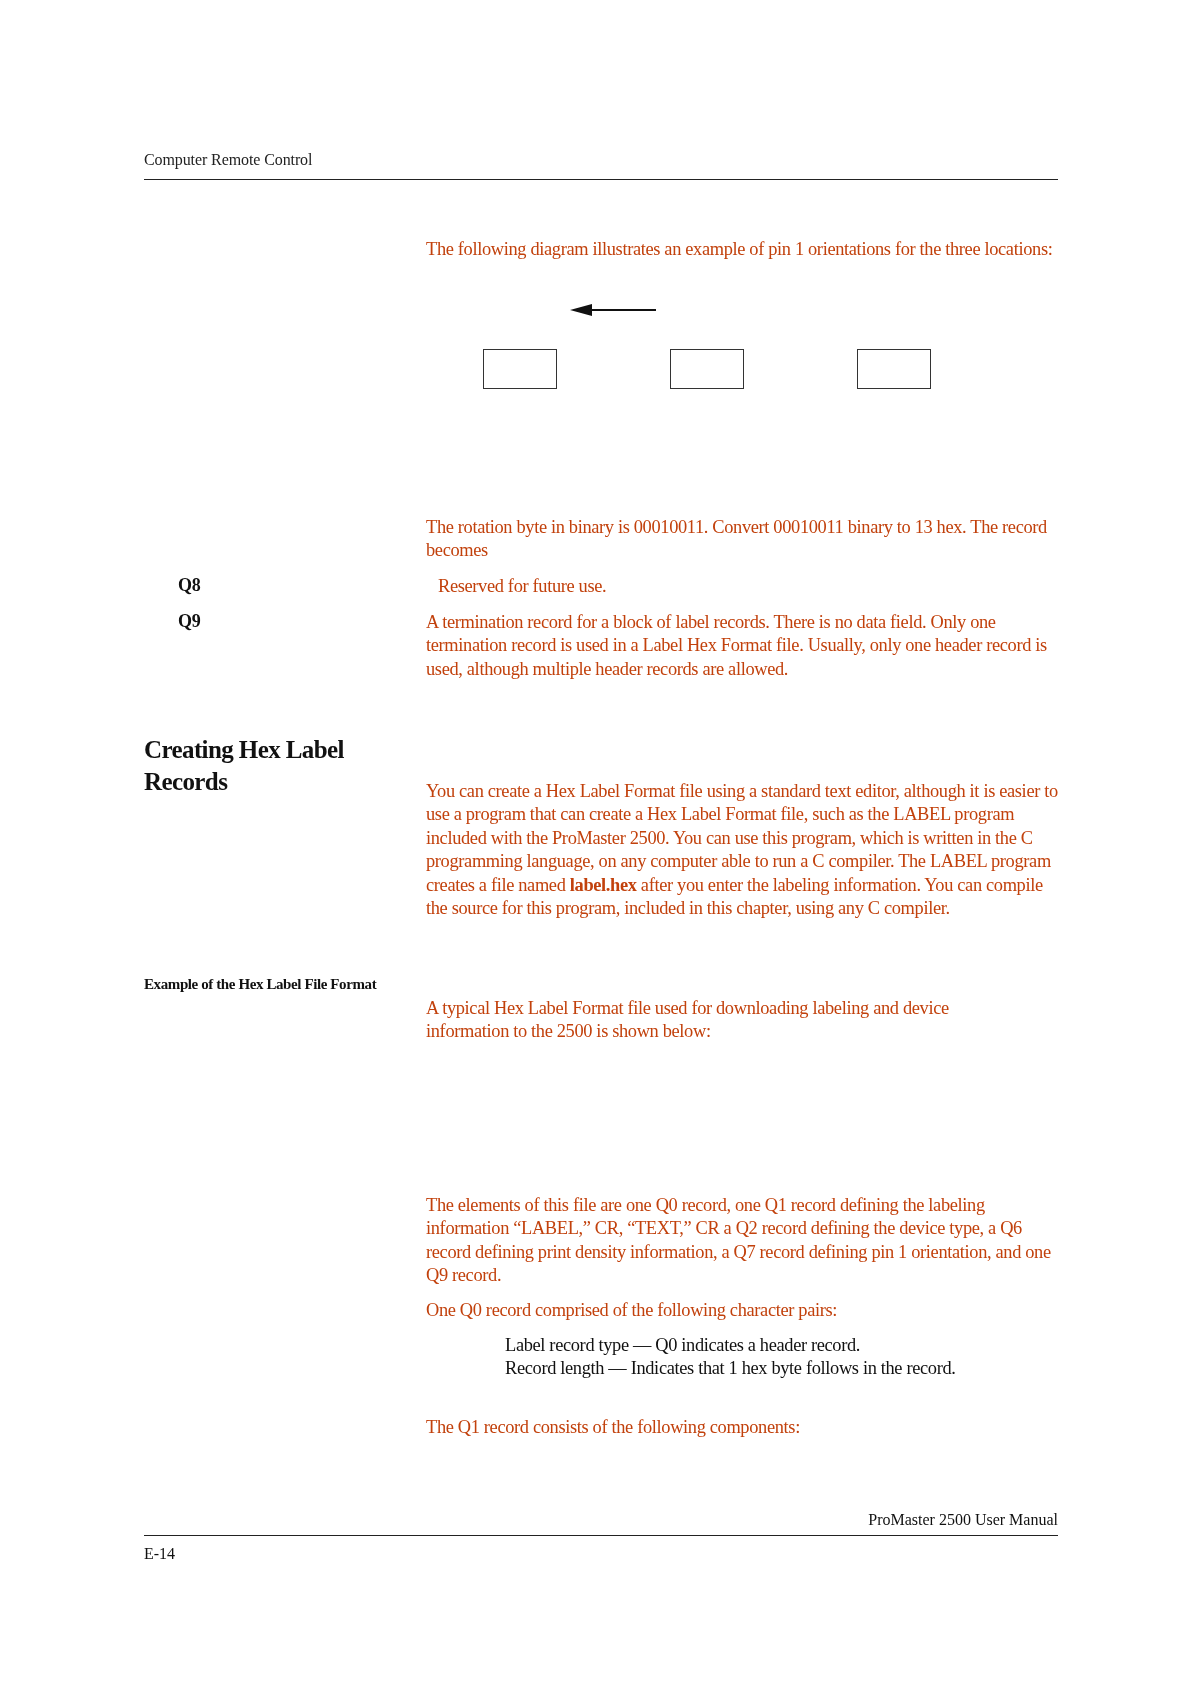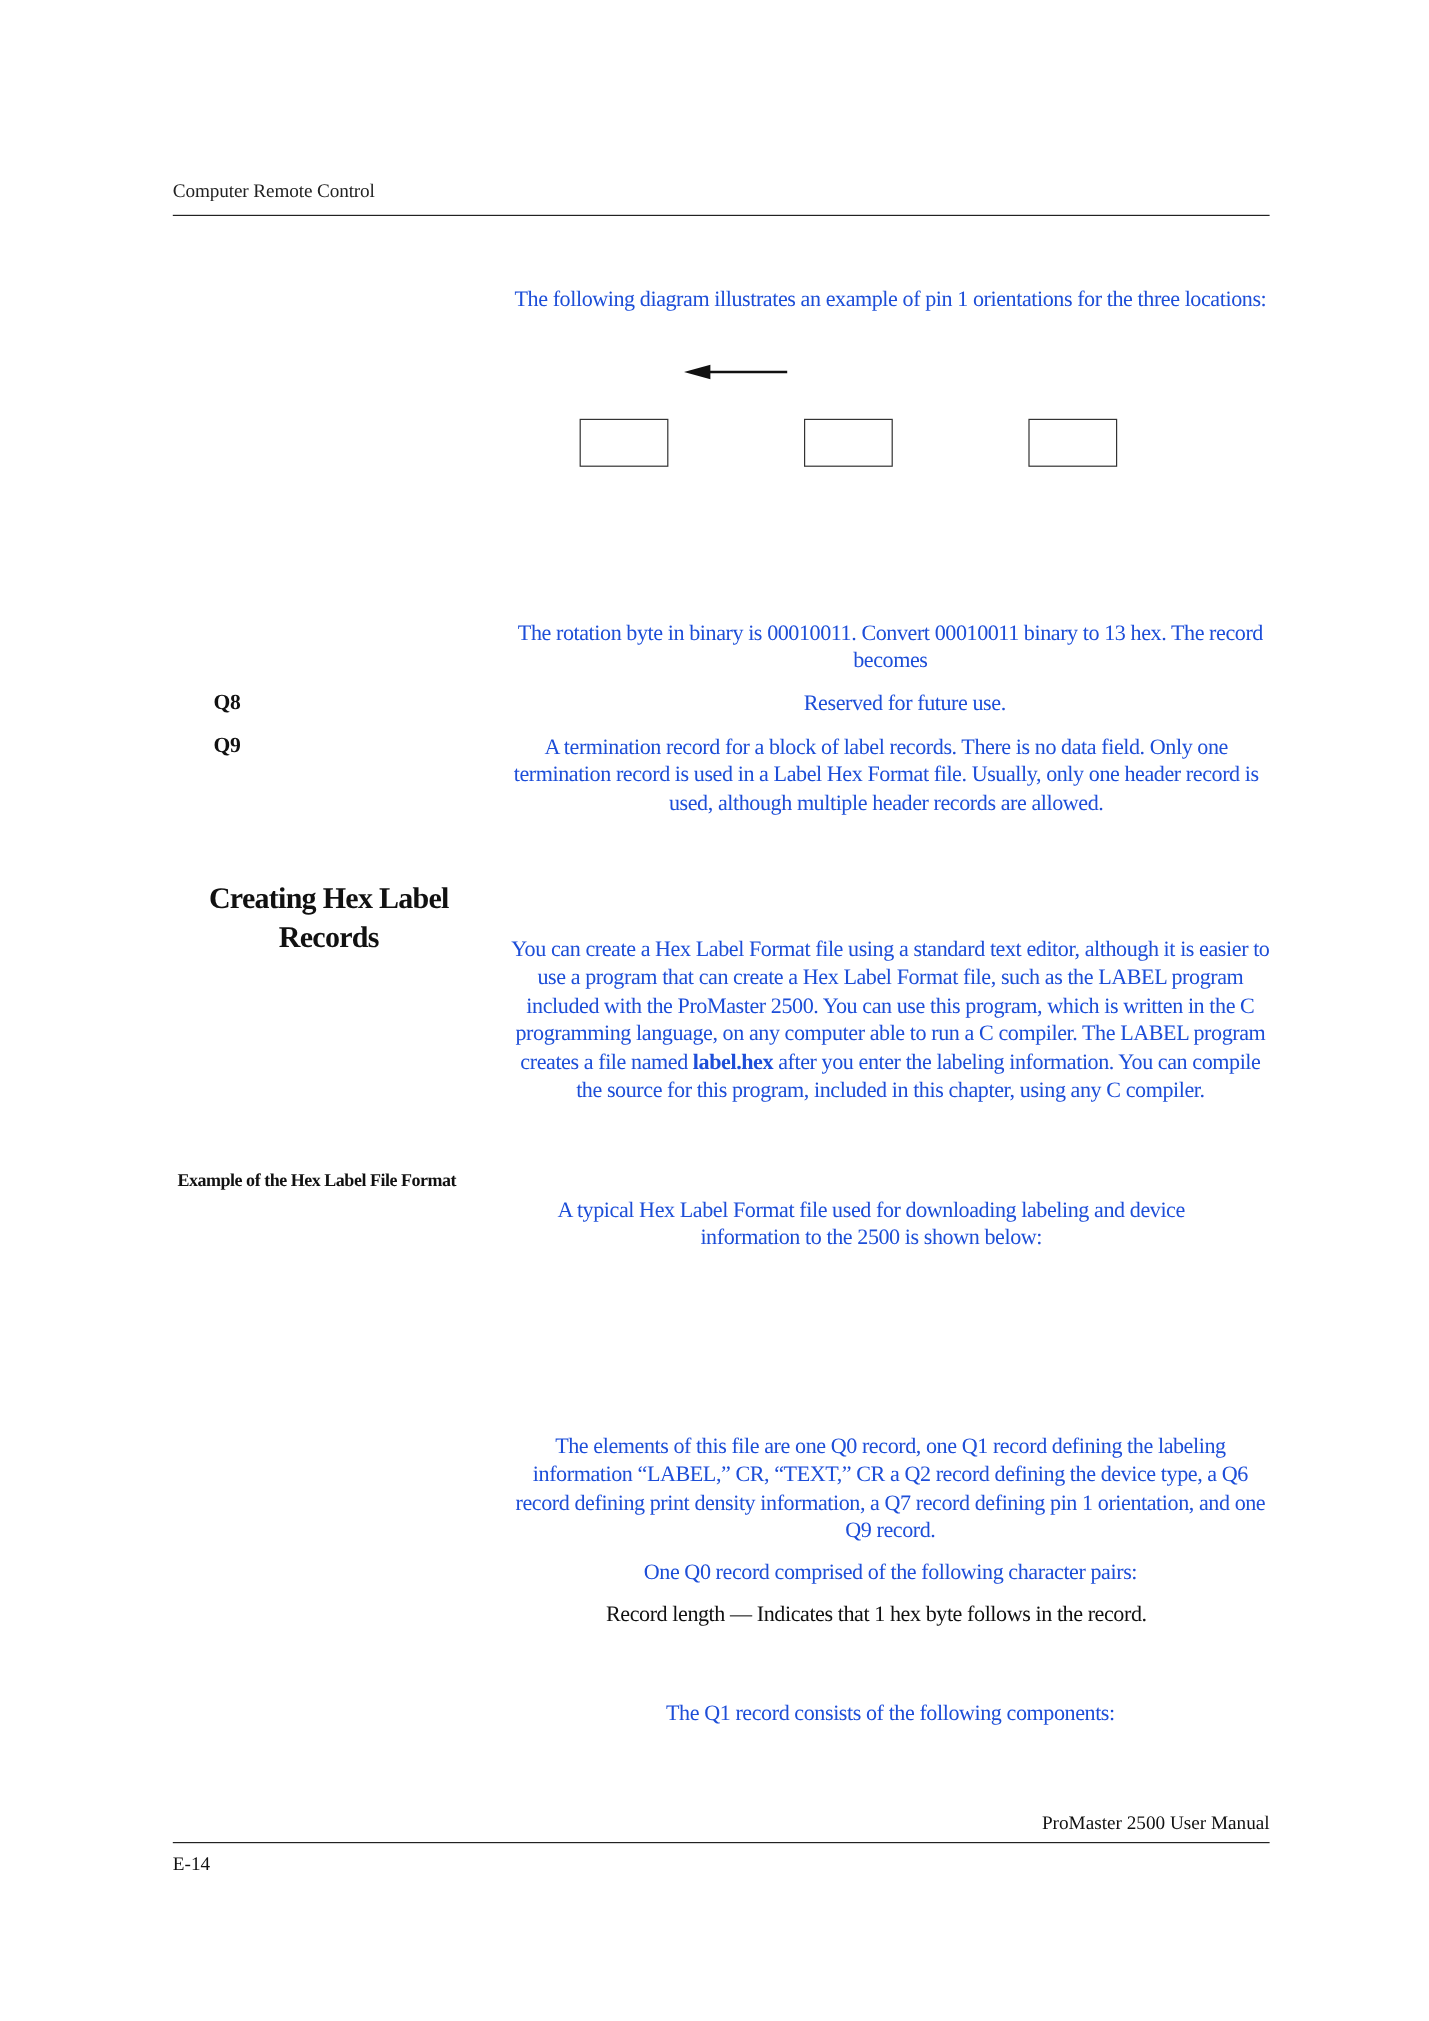--- a/index.html
+++ b/index.html
@@ -1,29 +1,29 @@
 <!DOCTYPE html>
 <html><head>
 <meta charset="utf-8">
 <style>
   html, body { margin: 0; padding: 0; background: #ffffff; }
   body {
     width: 1191px; height: 1684px; position: relative; overflow: hidden;
     color: #111111;
     font-family: "Liberation Serif", "DejaVu Serif", serif;
   }
-  .abs { position: absolute; text-align: center; }
+  .abs { position: absolute; }
   .running-head {
     left: 144px; top: 151px; font-size: 16px; color: #222;
     letter-spacing: -0.1px;
   }
   .rule { left: 144px; width: 914px; height: 0; border-top: 1.2px solid #222; }
   .body-text {
     font-size: 18.4px; line-height: 23.4px; letter-spacing: -0.35px;
-    color: #1d4ed8; width: 640px;
+    color: #c2410c; width: 640px;
   }
   .left-label {
     left: 178px; font-weight: bold; font-size: 18px; letter-spacing: -0.3px;
   }
   .heading-lg {
     left: 144px; font-weight: bold; font-size: 25px; line-height: 32px;
     letter-spacing: -0.6px; width: 260px;
   }
   .heading-sm {
     left: 144px; font-weight: bold; font-size: 15px; line-height: 23.4px;
@@ -70,20 +70,21 @@
 </div>
 
 <div class="abs heading-sm" style="top:973px; width:240px;">Example of the Hex Label File Format</div>
 <div class="abs body-text" style="left:426px; top:997px; width:600px;">A typical Hex Label Format file used for downloading labeling and device information to the 2500 is shown below:</div>
 
 <div class="abs body-text" style="left:426px; top:1194px; width:632px;">The elements of this file are one Q0 record, one Q1 record defining the labeling information “LABEL,” CR, “TEXT,” CR a Q2 record defining the device type, a Q6 record defining print density information, a Q7 record defining pin 1 orientation, and one Q9 record.</div>
 
 <div class="abs body-text" style="left:426px; top:1299px; width:632px;">One Q0 record comprised of the following character pairs:</div>
 
 <div class="abs indent-list" style="top:1334px;">
+  <div>Label record type — Q0 indicates a header record.</div>
   <div>Record length — Indicates that 1 hex byte follows in the record.</div>
 </div>
 
 <div class="abs body-text" style="left:426px; top:1416px; width:632px;">The Q1 record consists of the following components:</div>
 
 <div class="abs rule" style="top:1535px;"></div>
 <div class="abs footer-left">E-14</div>
 <div class="abs footer-right">ProMaster 2500 User Manual</div>
 
 </body></html>

